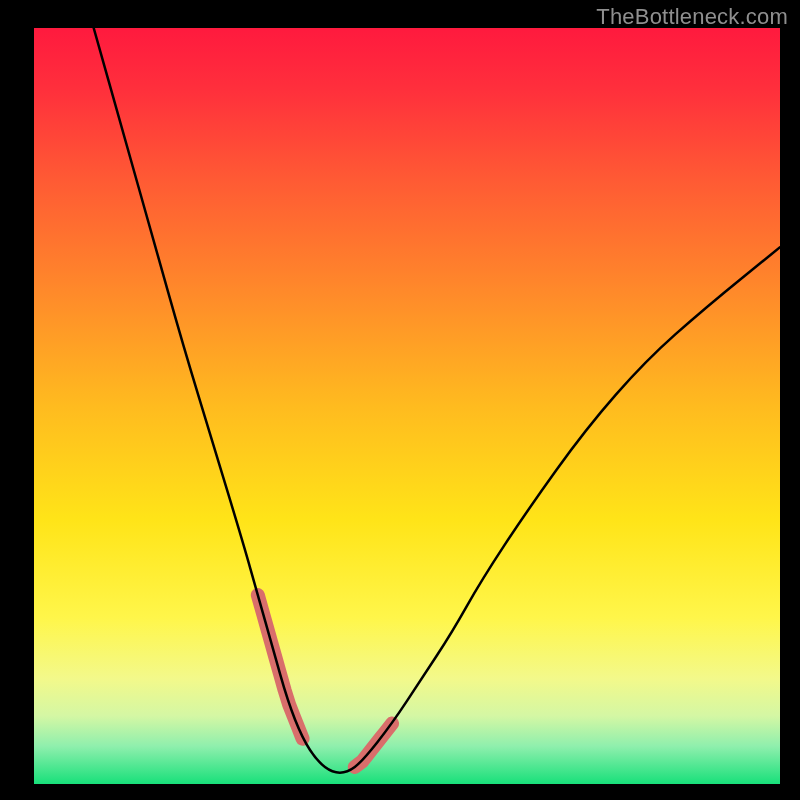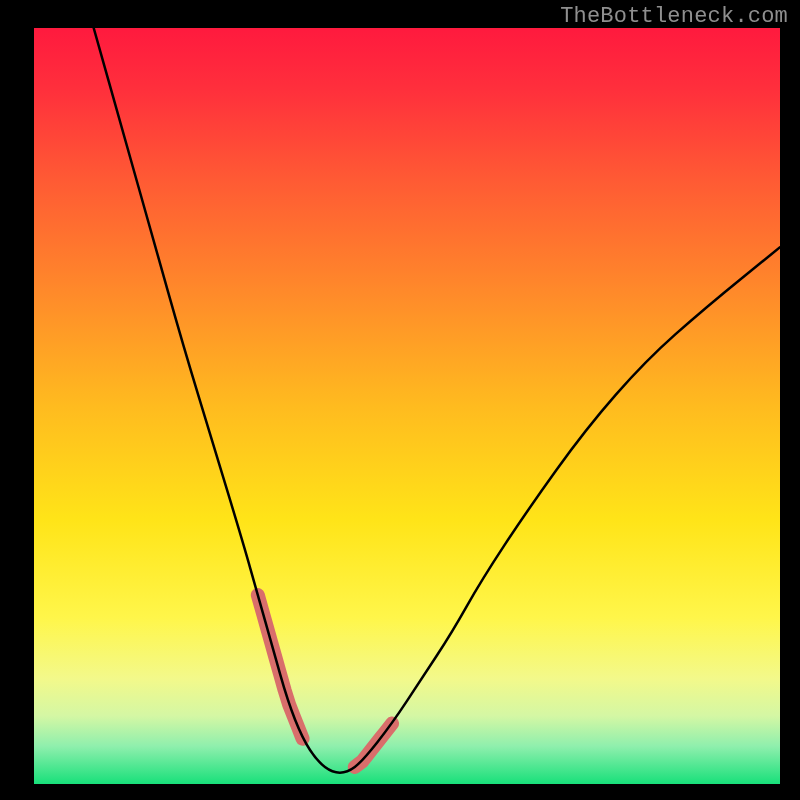--- a/index.html
+++ b/index.html
@@ -15,21 +15,21 @@
     left: 0;
     top: 0;
     width: 800px;
     height: 800px;
     background: #000;
   }
   .watermark {
     position: absolute;
     top: 4px;
     right: 12px;
-    font-family: Liberation Mono, monospace;
+    font-family: Liberation Sans, sans-serif;
     font-size: 22px;
     font-weight: 500;
     color: #8f8f8f;
     letter-spacing: 0.2px;
   }
   .chart-wrap {
     position: absolute;
     left: 34px;
     top: 28px;
     width: 746px;

